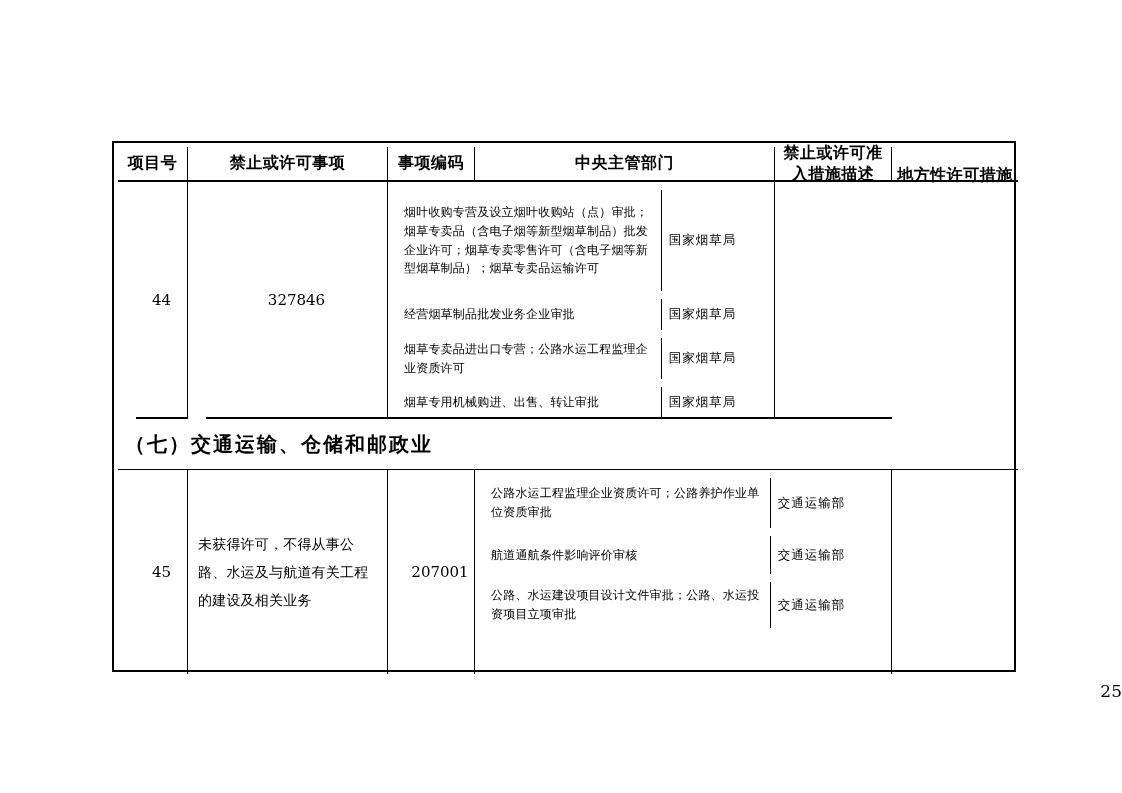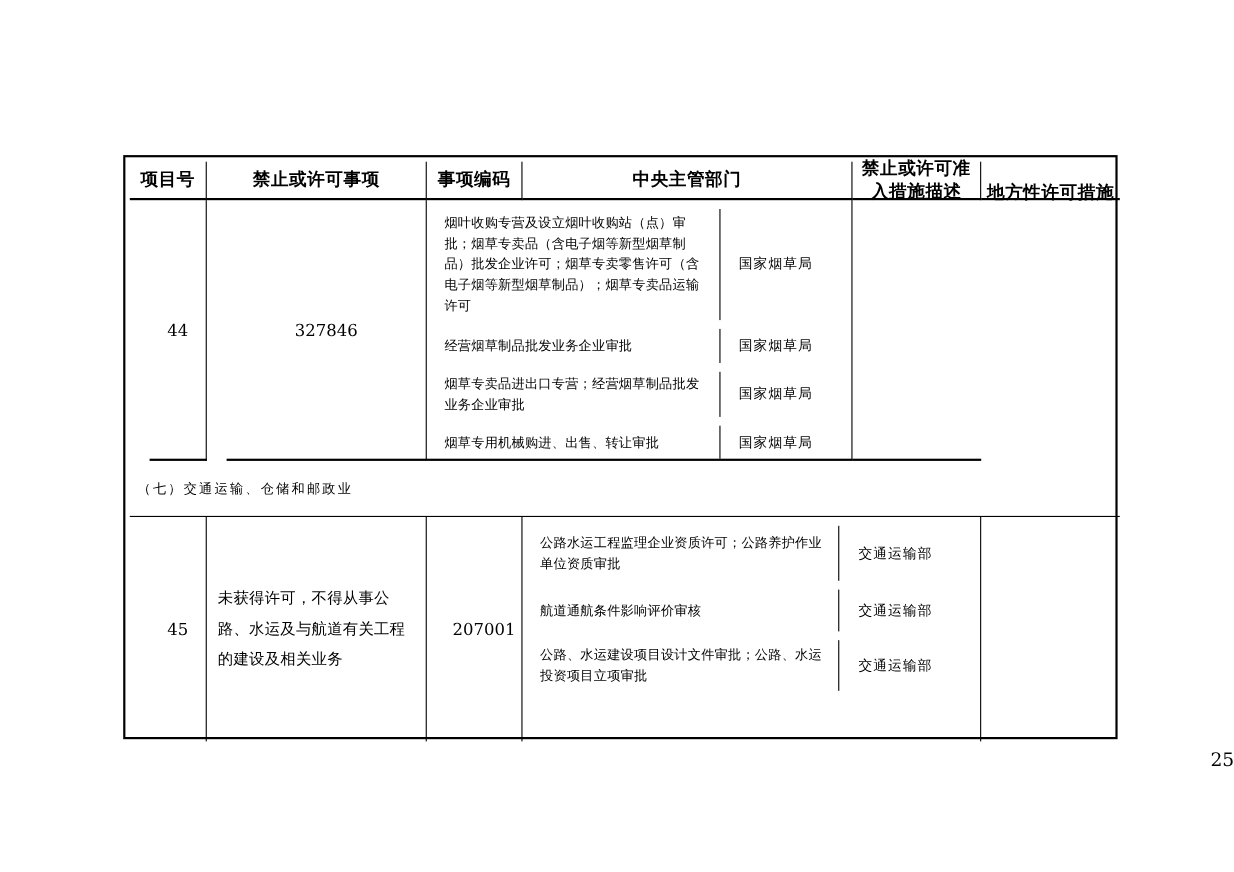--- a/index.html
+++ b/index.html
@@ -40,21 +40,21 @@
     display: flex; align-items: center;
     padding: 10px 8px 10px 10px;
     font-size: 14px;
     line-height: 2.0;
     letter-spacing: 0.2px;
   }
   .msr-wrap {
     grid-column: span 2;
     display: flex; flex-direction: column;
   }
-  .sub { display: flex; flex: none; gap: 10px; }
+  .sub { display: flex; flex: none; }
   .sub .desc {
     width: 300px;
     border-right: 1px solid #000;
     padding: 2px 8px;
     font-size: 12px;
     line-height: 1.58;
     display: flex; align-items: center;
     letter-spacing: 0.2px;
   }
   .sub .dept {
@@ -64,22 +64,22 @@
     letter-spacing: 1px;
     display: flex; align-items: center;
   }
   .localcell { border-right: none; }
   .sectioncell {
     grid-column: 1 / -1;
     border-bottom: 1px solid #000;
     display: flex; align-items: center;
     padding-left: 7px;
     font-family: "DejaVu Sans", "Liberation Sans", sans-serif;
-    font-weight: normal;
-    font-size: 12px;
+    font-weight: bold;
+    font-size: 20px;
     letter-spacing: 2px;
   }
   .page-number {
     position: absolute;
     top: 673px; left: 0;
     width: 1122px;
     text-align: right;
     font-size: 17px;
   }
 </style>
@@ -100,21 +100,21 @@
   <div class="c rowA msr-wrap">
     <div class="sub" style="height:109px">
       <div class="desc">烟叶收购专营及设立烟叶收购站（点）审批；烟草专卖品（含电子烟等新型烟草制品）批发企业许可；烟草专卖零售许可（含电子烟等新型烟草制品）；烟草专卖品运输许可</div>
       <div class="dept">国家烟草局</div>
     </div>
     <div class="sub" style="height:39px">
       <div class="desc">经营烟草制品批发业务企业审批</div>
       <div class="dept">国家烟草局</div>
     </div>
     <div class="sub" style="height:49px">
-      <div class="desc">烟草专卖品进出口专营；经营烟草制品批发业务企业审批</div>
+      <div class="desc">烟草专卖品进出口专营；公路水运工程监理企业资质许可</div>
       <div class="dept">国家烟草局</div>
     </div>
     <div class="sub" style="height:38px">
       <div class="desc">烟草专用机械购进、出售、转让审批</div>
       <div class="dept">国家烟草局</div>
     </div>
   </div>
   <div class="c rowA localcell"></div>
 
   <div class="sectioncell">（七）交通运输、仓储和邮政业</div>

